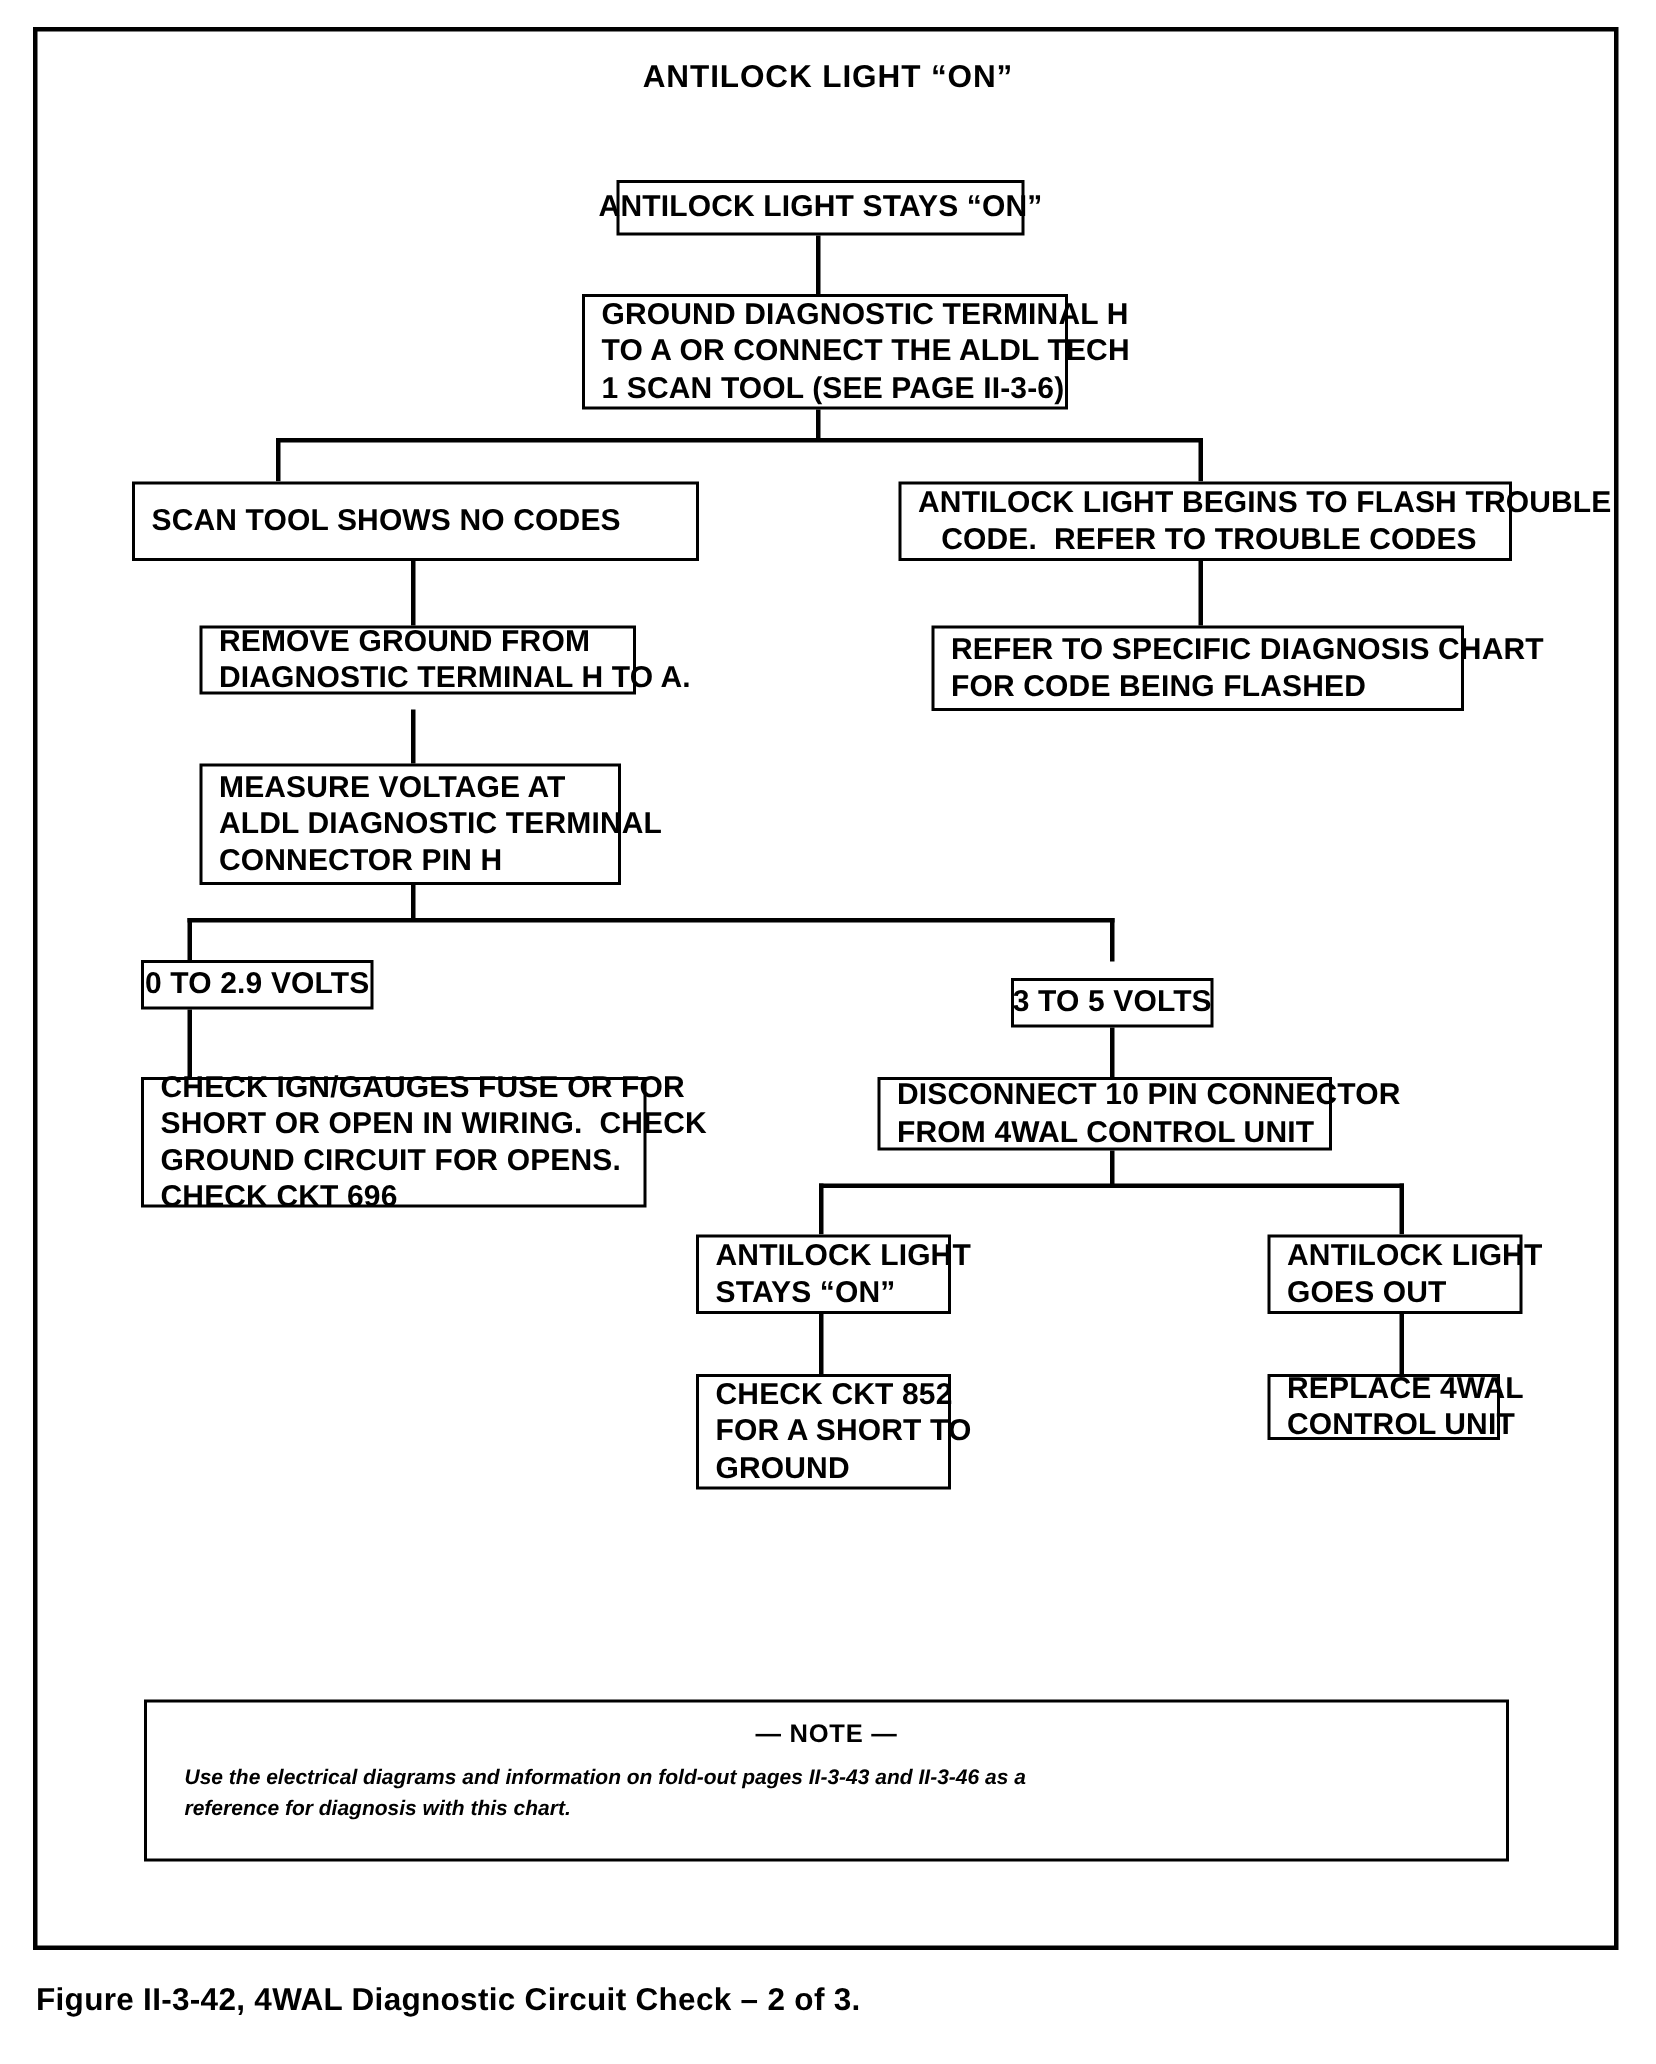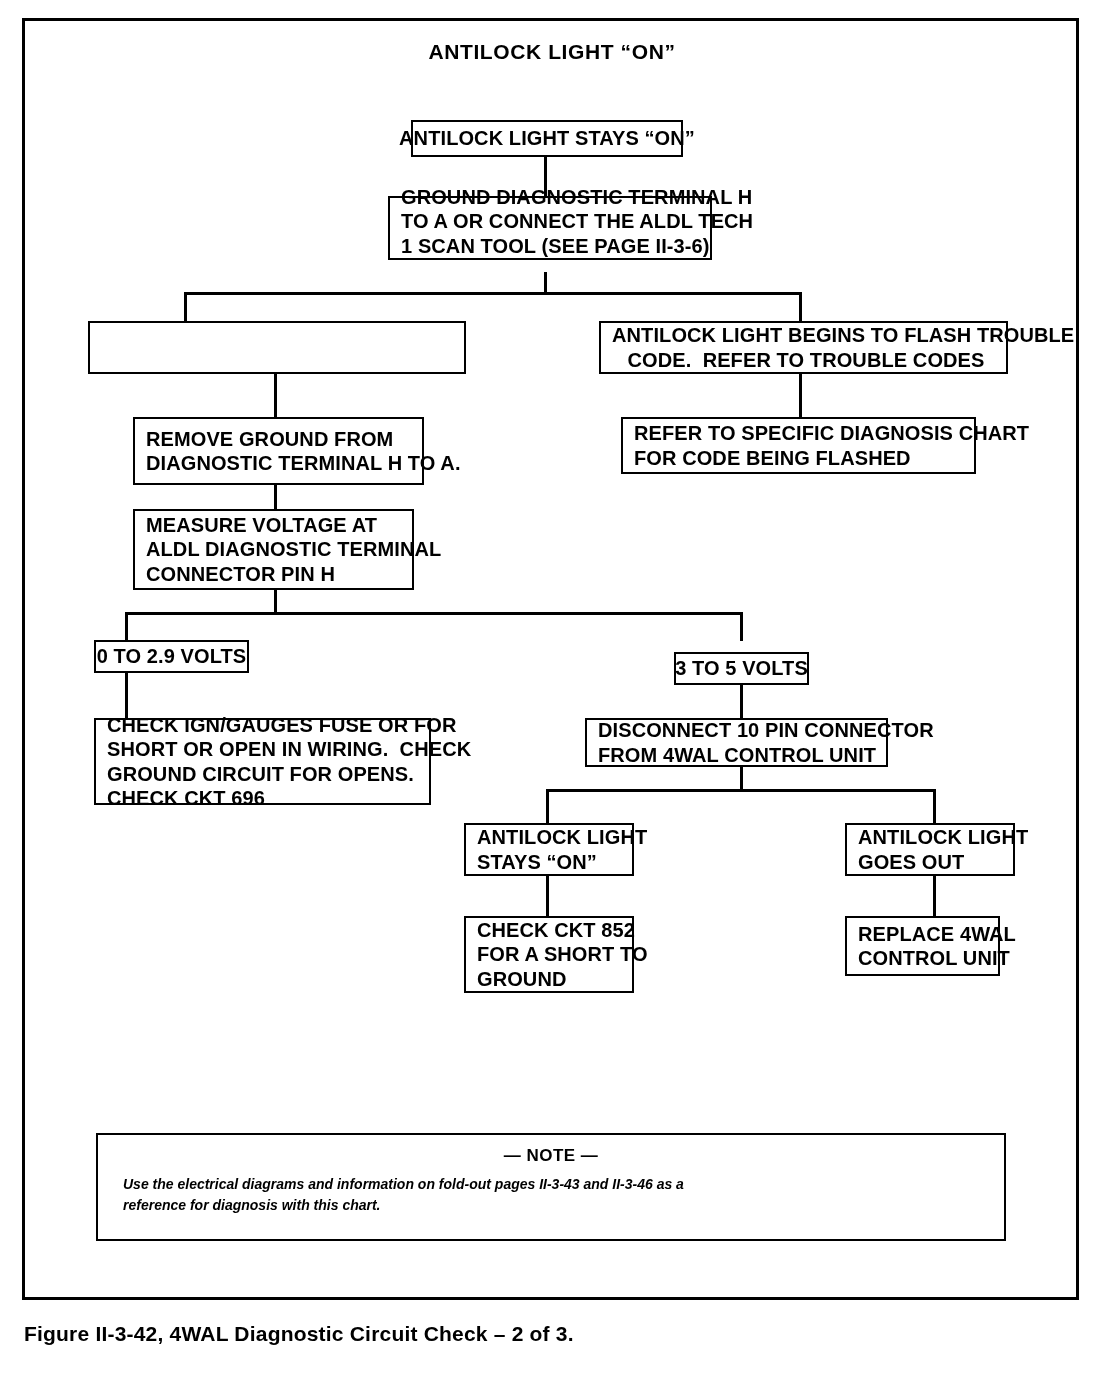--- a/index.html
+++ b/index.html
@@ -145,35 +145,36 @@
 <div class="conn v" style="left:933px; top:789px; height:34px;"></div>
 
 <div class="conn v" style="left:546px; top:875px; height:41px;"></div>
 
 <div class="conn v" style="left:933px; top:875px; height:41px;"></div>
 
 <div class="node ctr" style="left:411px; top:120px; width:272px; height:37px;">
   <span class="ln">ANTILOCK LIGHT STAYS “ON”</span>
 </div>
 
-<div class="node pad-l" style="left:388px; top:196px; width:324px; height:64px;justify-content:flex-end;">
+<div class="node pad-l" style="left:388px; top:196px; width:324px; height:77px;">
   <span class="ln">GROUND DIAGNOSTIC TERMINAL H</span>
   <span class="ln">TO A OR CONNECT THE ALDL TECH</span>
   <span class="ln">1 SCAN TOOL (SEE PAGE II-3-6)</span>
 </div>
 
 <div class="node pad-l" style="left:88px; top:321px; width:378px; height:53px;">
+  <span class="ln">SCAN TOOL SHOWS NO CODES</span>
 </div>
 
 <div class="node pad-l" style="left:599px; top:321px; width:409px; height:53px;text-align:center;">
   <span class="ln">ANTILOCK LIGHT BEGINS TO FLASH TROUBLE</span>
   <span class="ln">CODE.  REFER TO TROUBLE CODES</span>
 </div>
 
-<div class="node pad-l" style="left:133px; top:417px; width:291px; height:68px;">
+<div class="node pad-l" style="left:133px; top:417px; width:291px; height:46px;">
   <span class="ln">REMOVE GROUND FROM</span>
   <span class="ln">DIAGNOSTIC TERMINAL H TO A.</span>
 </div>
 
 <div class="node pad-l" style="left:621px; top:417px; width:355px; height:57px;">
   <span class="ln">REFER TO SPECIFIC DIAGNOSIS CHART</span>
   <span class="ln">FOR CODE BEING FLASHED</span>
 </div>
 
 <div class="node pad-l" style="left:133px; top:509px; width:281px; height:81px;">
@@ -211,21 +212,21 @@
   <span class="ln">ANTILOCK LIGHT</span>
   <span class="ln">GOES OUT</span>
 </div>
 
 <div class="node pad-l" style="left:464px; top:916px; width:170px; height:77px;">
   <span class="ln">CHECK CKT 852</span>
   <span class="ln">FOR A SHORT TO</span>
   <span class="ln">GROUND</span>
 </div>
 
-<div class="node pad-l" style="left:845px; top:916px; width:155px; height:60px;">
+<div class="node pad-l" style="left:845px; top:916px; width:155px; height:44px;">
   <span class="ln">REPLACE 4WAL</span>
   <span class="ln">CONTROL UNIT</span>
 </div>
 
 <div id="note-box">
   <div id="note-heading">— NOTE —</div>
   <div class="note-line">Use the electrical diagrams and information on fold-out pages II-3-43 and II-3-46 as a</div>
   <div class="note-line second">reference for diagnosis with this chart.</div>
 </div>
 

